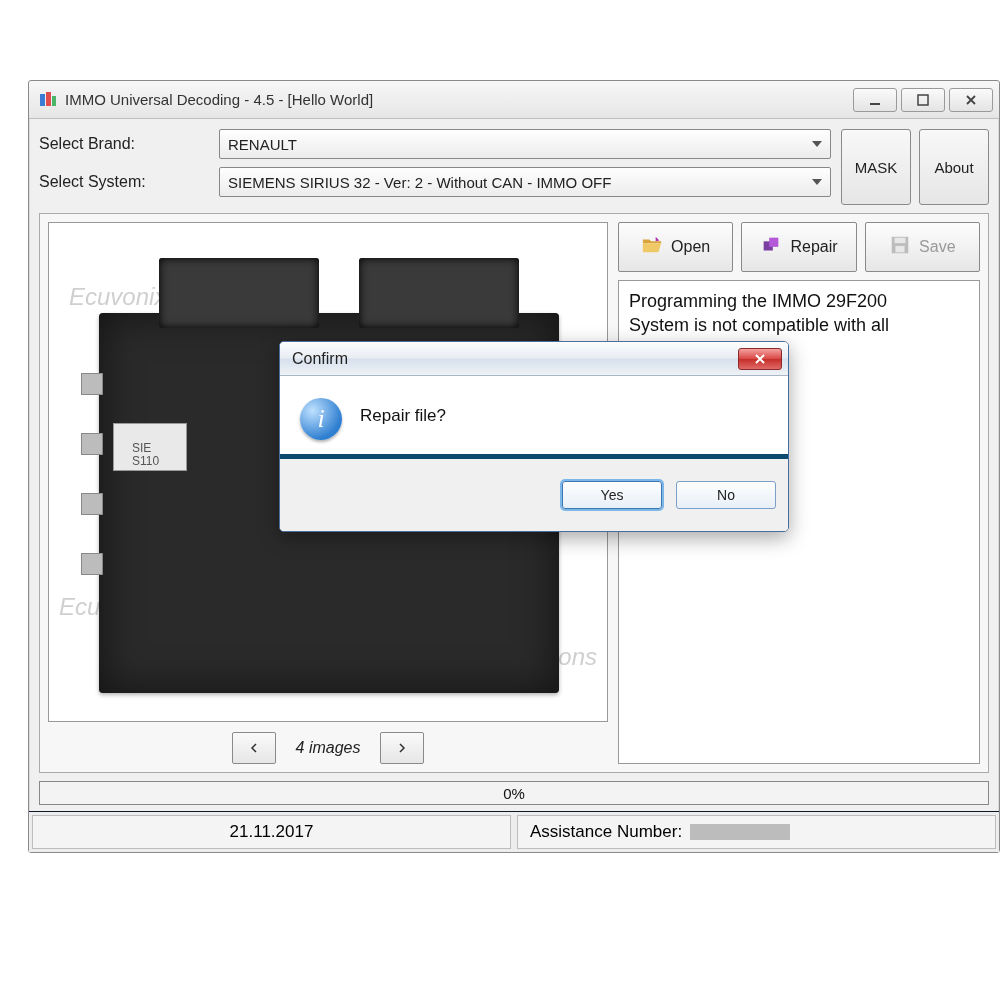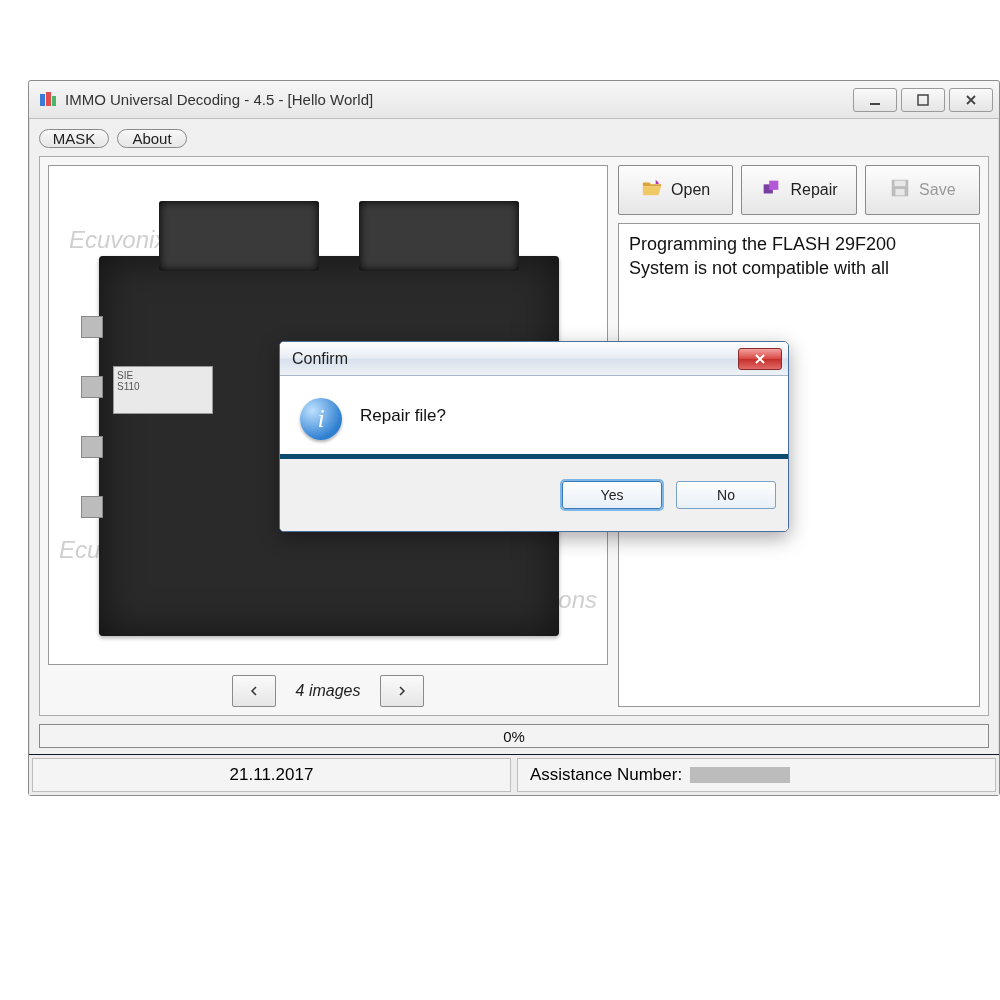--- a/index.html
+++ b/index.html
@@ -64,21 +64,21 @@
   }
   .combo::after {
     content:""; position:absolute; right:8px; top:50%;
     width:0;height:0;border-left:5px solid transparent;border-right:5px solid transparent;
     border-top:6px solid #555; transform:translateY(-50%);
   }
   .side-btns { display:flex; flex-direction:row; gap:8px; align-items:stretch; }
   .big-btn {
     width:70px;
     border:1px solid #8a8a8a; background:linear-gradient(#f8f8f8,#e6e6e6);
-    border-radius:12px; font-size:15px; color:#222;
+    border-radius:3px; font-size:15px; color:#222;
     display:flex;align-items:center;justify-content:center;
   }
   
   .panel {
     margin:4px 10px 8px 10px;
     border:1px solid #aaa;
     background:#f7f7f7;
     padding:8px;
   }
   .content-row { display:flex; gap:10px; }
@@ -243,40 +243,54 @@
         </div>
       <div class="win-btn">
           <svg viewBox="0 0 14 14">
             <path d="M3 3 L11 11 M11 3 L3 11" stroke="#444" stroke-width="1.8"></path>
           </svg>
         </div>
     </div>
   </div>
 
   <div class="form-area">
+    <div class="form-left">
+      <div class="form-row">
+        <div class="form-label">Select Brand:</div>
+        <div class="combo">
+            <span>RENAULT</span>
+          </div>
+      </div>
+      <div class="form-row">
+        <div class="form-label">Select System:</div>
+        <div class="combo">
+            <span>SIEMENS SIRIUS 32 - Ver: 2 - Without CAN -  IMMO OFF</span>
+          </div>
+      </div>
+    </div>
     <div class="side-btns">
       <div class="big-btn">MASK</div>
       <div class="big-btn">About</div>
     </div>
   </div>
 
   <div class="panel">
     <div class="content-row">
 
       <div>
         <div class="img-box">
           <div class="wm" style="left:20px; top:60px;">Ecuvonix Solutions</div>
           <div class="wm" style="right:10px; bottom:50px;">Ecuvonix Solutions</div>
           <div class="wm" style="left:10px; bottom:100px;">Ecuvonix Solutions</div>
           <div class="ecu">
             <span class="fin" style="top:60px;"></span>
             <span class="fin" style="top:120px;"></span>
             <span class="fin" style="top:180px;"></span>
             <span class="fin" style="top:240px;"></span>
-            <div style="position:absolute;left:14px;top:110px;width:100px;height:48px;background:#e9e9e9;border:1px solid #999;font-size:10px;color:#555;padding:3px;line-height:1.1;">SIE<br>S110</div>
+            <div style="position:absolute;left:14px;top:110px;width:74px;height:48px;background:#e9e9e9;border:1px solid #999;font-size:12px;color:#555;padding:18px;line-height:1.1;">SIE<br>S110</div>
           </div>
         </div>
         <div class="img-nav">
           <div class="nav-btn">
               <svg width="10" height="10" viewBox="0 0 10 10">
                 <path d="M7 1 L3 5 L7 9" fill="none" stroke="#333" stroke-width="1.5"></path>
               </svg>
             </div>
           <span class="nav-label">4 images</span>
           <div class="nav-btn">
@@ -307,21 +321,21 @@
           <div class="action-btn disabled">
             <span><svg viewBox="0 0 24 24">
                   <rect x="3" y="3" width="18" height="18" fill="#bcbcbc"></rect>
                   <rect x="6" y="4" width="12" height="6" fill="#e8e8e8"></rect>
                   <rect x="7" y="13" width="10" height="7" fill="#e8e8e8"></rect>
                 </svg></span>
             <span>Save</span>
           </div>
         </div>
         <div class="text-pane">
-          <div>Programming the FLASH 29F200</div>
+          <div>Programming the IMMO 29F200</div>
           <div>System is not compatible with all</div>
         </div>
       </div>
     </div>
   </div>
 
   <div class="progress-wrap">
     <span>0%</span>
   </div>
 

